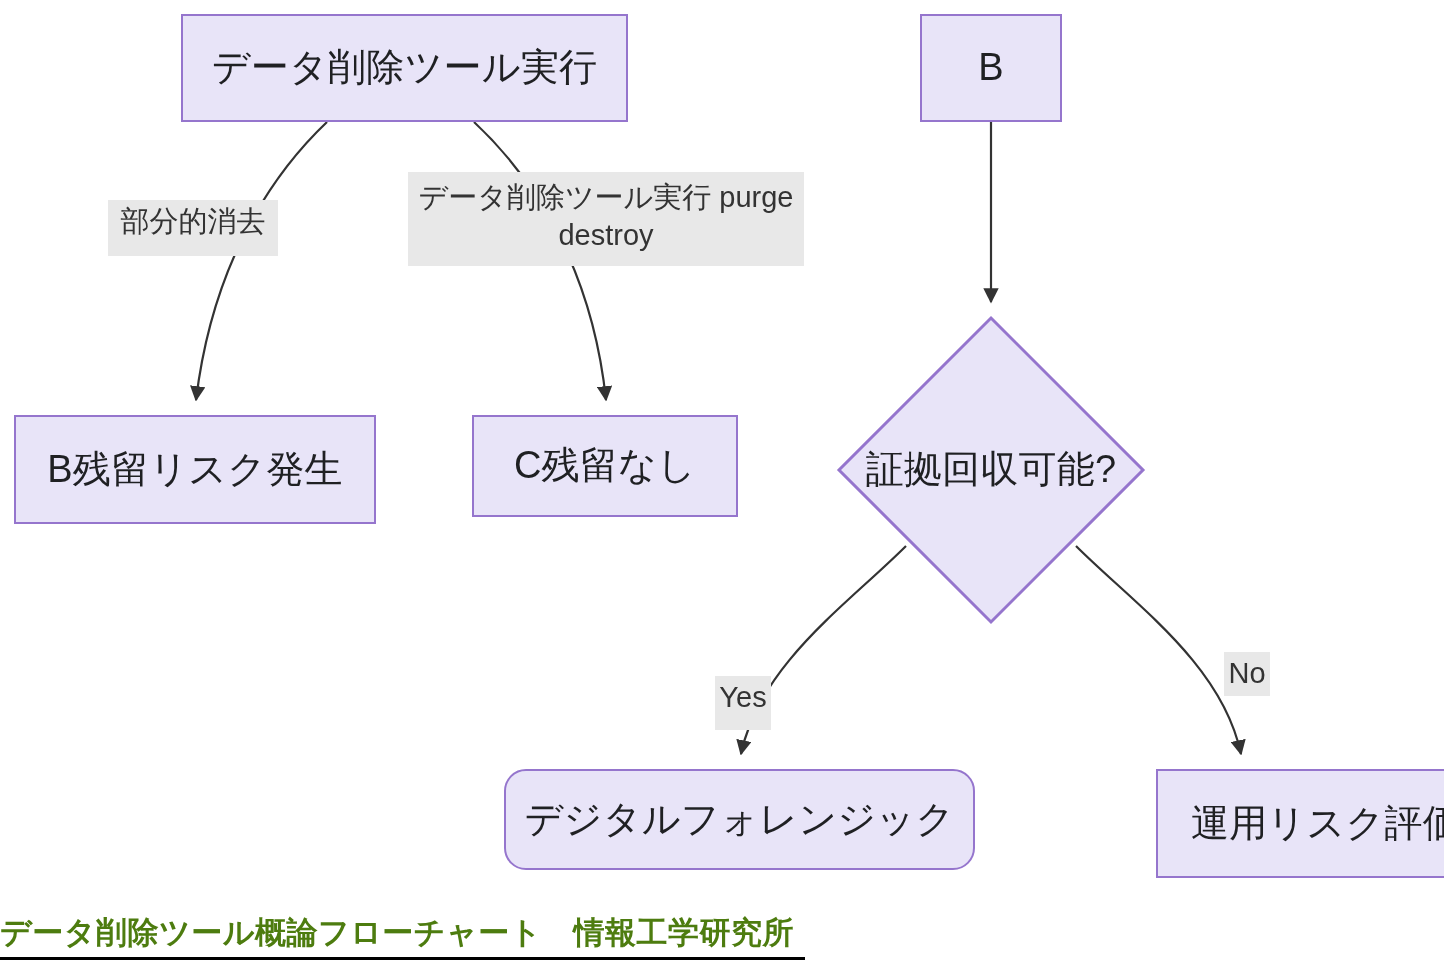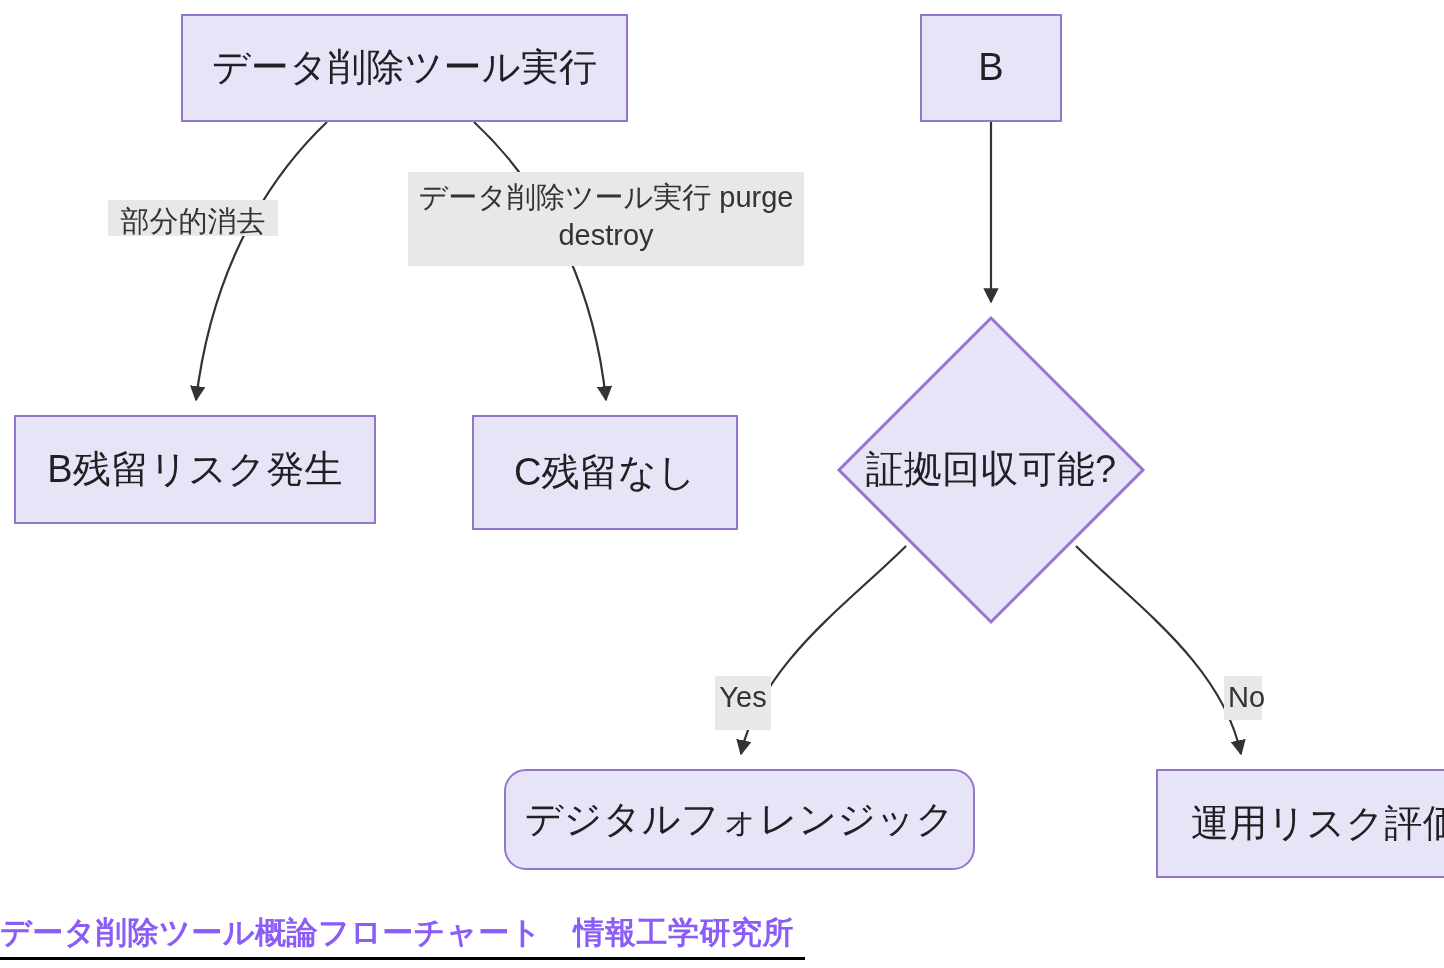--- a/index.html
+++ b/index.html
@@ -78,21 +78,21 @@
     white-space: pre-line;
   }
   
   #caption {
     position: absolute;
     left: 0;
     bottom: 8px;
     width: 805px;
     font-size: 31px;
     font-weight: bold;
-    color: #8b5cf6;
+    color: #4d7c0f;
     letter-spacing: 0.5px;
     border-bottom: 3px solid #000000;
     padding-bottom: 3px;
     white-space: pre;
   }
 </style>
 </head>
 <body>
 
 <div id="canvas">
@@ -116,21 +116,21 @@
   </svg>
 
   <div class="node" style="left:181px; top:14px; width:447px; height:108px;">
     <span>データ削除ツール実行</span>
   </div>
 
   <div class="node" style="left:14px; top:415px; width:362px; height:109px;">
     <span>B残留リスク発生</span>
   </div>
 
-  <div class="node" style="left:472px; top:415px; width:266px; height:115px;">
+  <div class="node" style="left:472px; top:415px; width:266px; height:102px;">
     <span>C残留なし</span>
   </div>
 
   <div class="node" style="left:920px; top:14px; width:142px; height:108px;">
     <span>B</span>
   </div>
 
   <div class="node diamond" style="left:836px; top:315px; width:310px; height:310px;">
     <svg class="diamond-shape" viewBox="0 0 310 310" width="310" height="310" preserveAspectRatio="none">
       <polygon points="155,3 307,155 155,307 3,155" fill="#e8e4f8" stroke="#9575cd" stroke-width="3"></polygon>
@@ -139,24 +139,24 @@
   </div>
 
   <div class="node" style="left:504px; top:769px; width:471px; height:101px;border-radius:22px;">
     <span>デジタルフォレンジック</span>
   </div>
 
   <div class="node" style="left:1136px; top:769px; width:340px; height:109px;margin-left:20px;">
     <span>運用リスク評価</span>
   </div>
 
-  <div class="edge-label" style="left:108px; top:200px; width:170px; height:36px;">部分的消去</div>
+  <div class="edge-label" style="left:108px; top:200px; width:170px; height:56px;">部分的消去</div>
 
   <div class="edge-label" style="left:408px; top:172px; width:396px; height:94px; padding-top:6px;">データ削除ツール実行 purge
 destroy</div>
 
   <div class="edge-label" style="left:715px; top:676px; width:56px; height:54px;">Yes</div>
 
-  <div class="edge-label" style="left:1224px; top:676px; width:38px; height:44px;">No</div>
+  <div class="edge-label" style="left:1224px; top:652px; width:46px; height:44px;">No</div>
 
   <div id="caption">データ削除ツール概論フローチャート　情報工学研究所</div>
 
 </div>
 
 </body></html>

